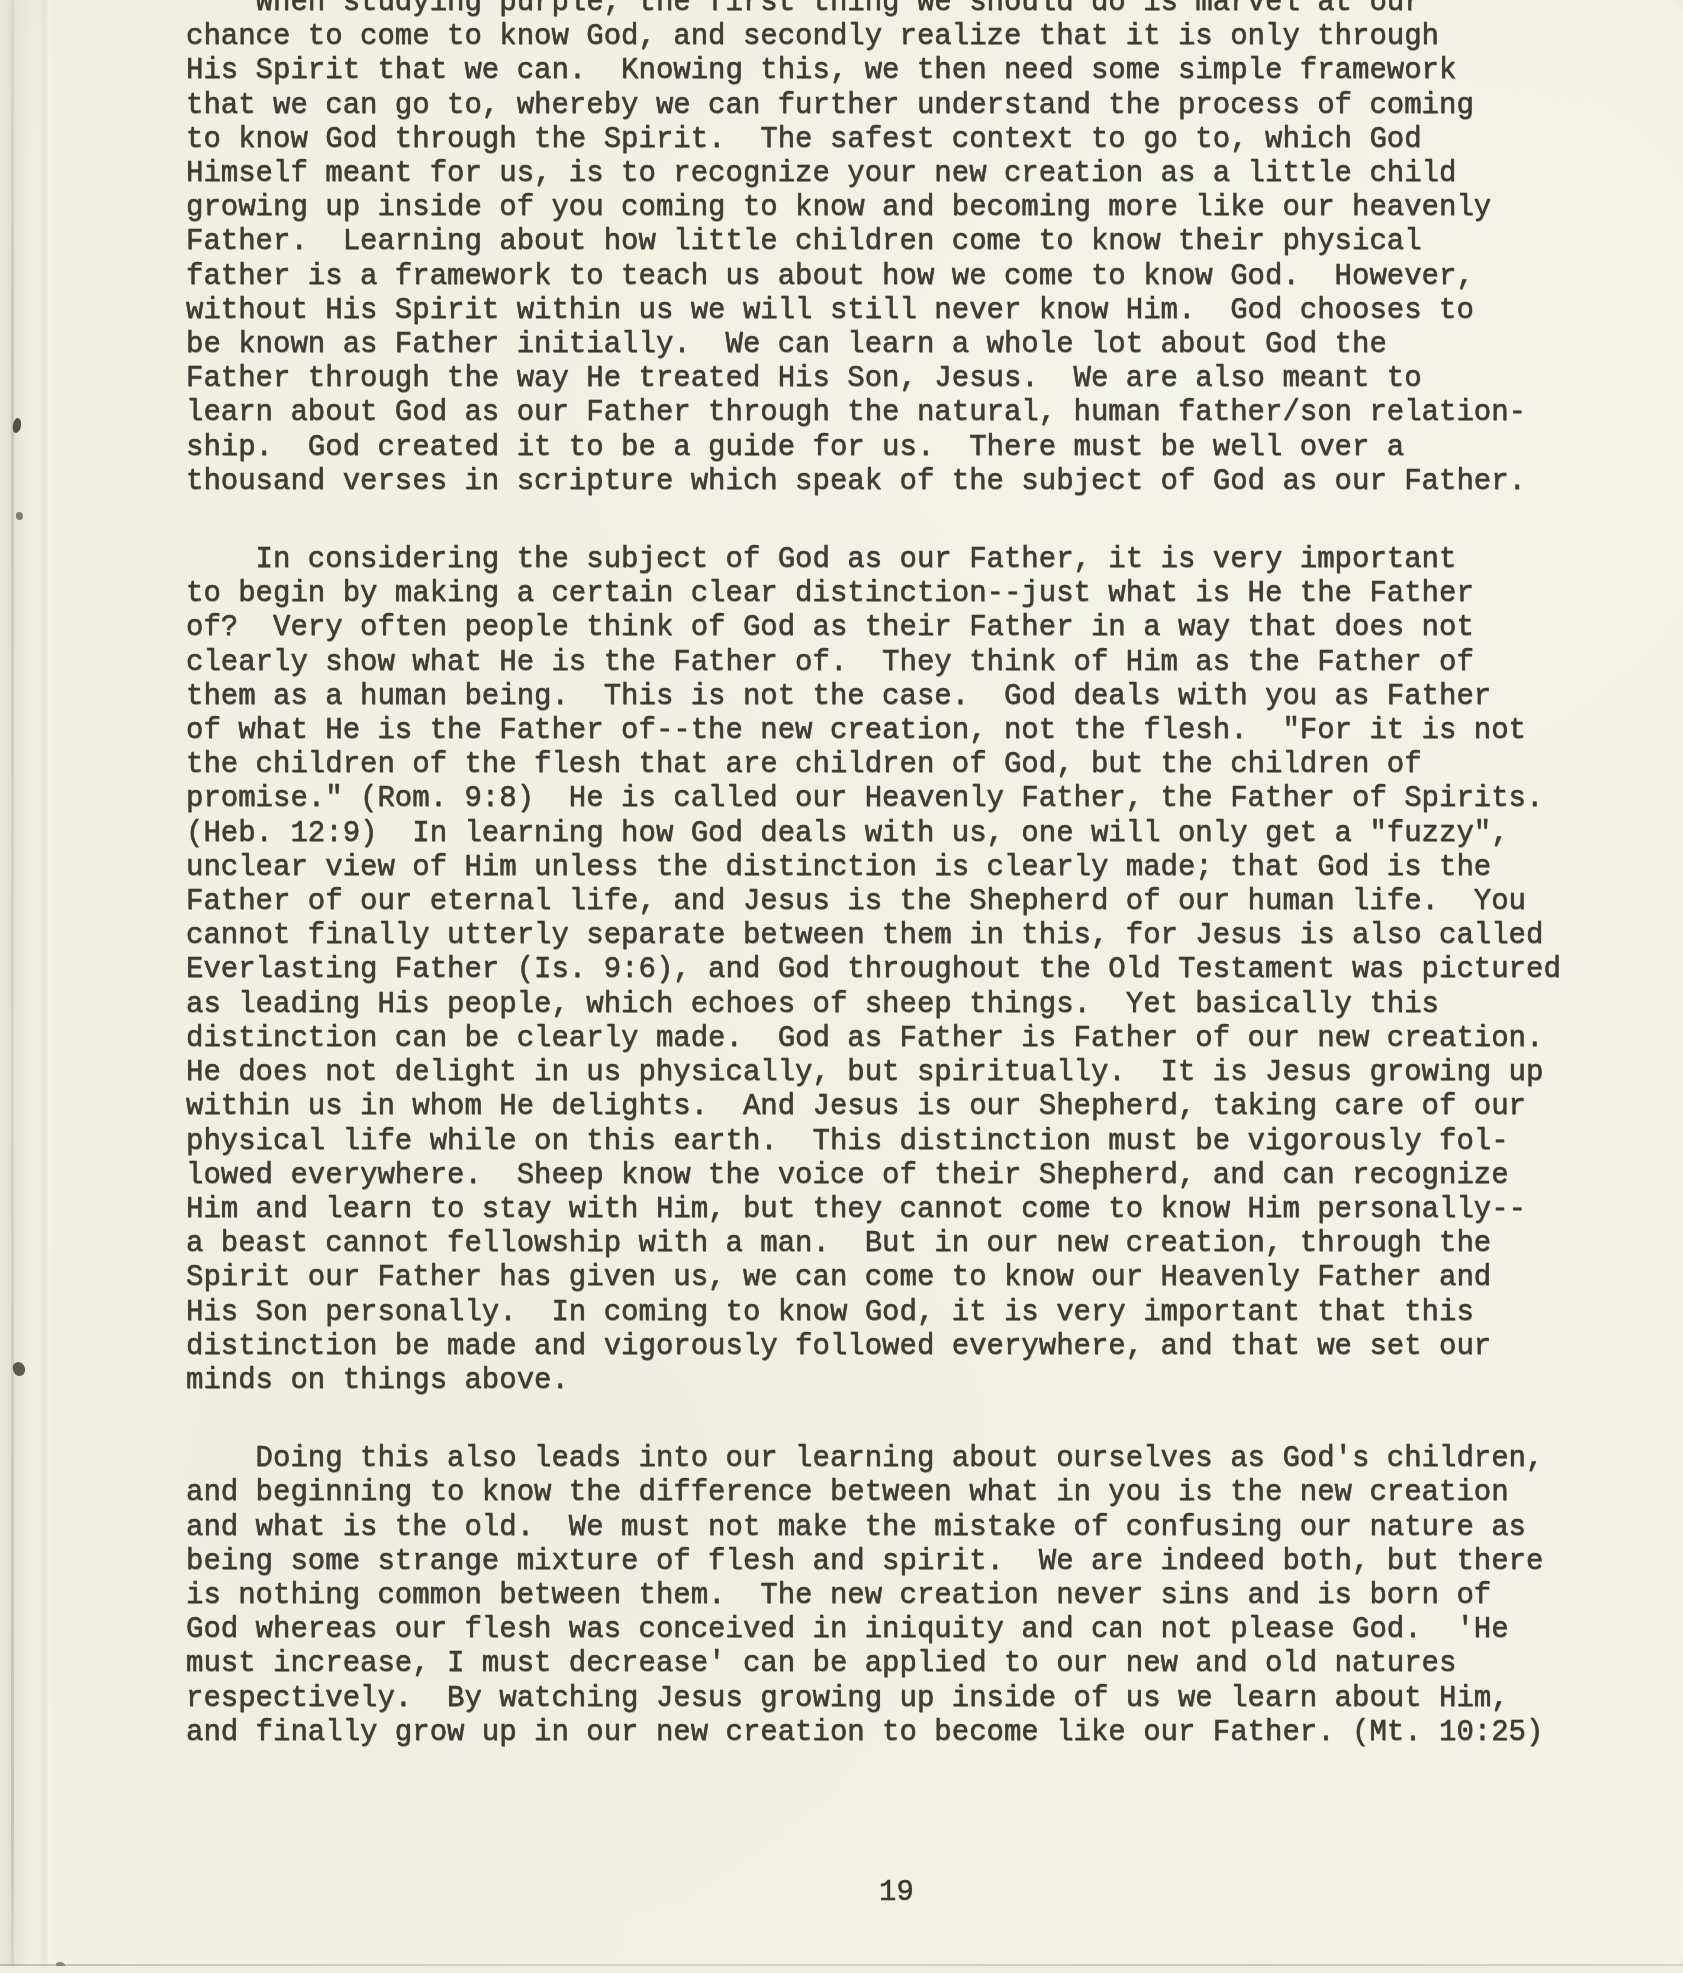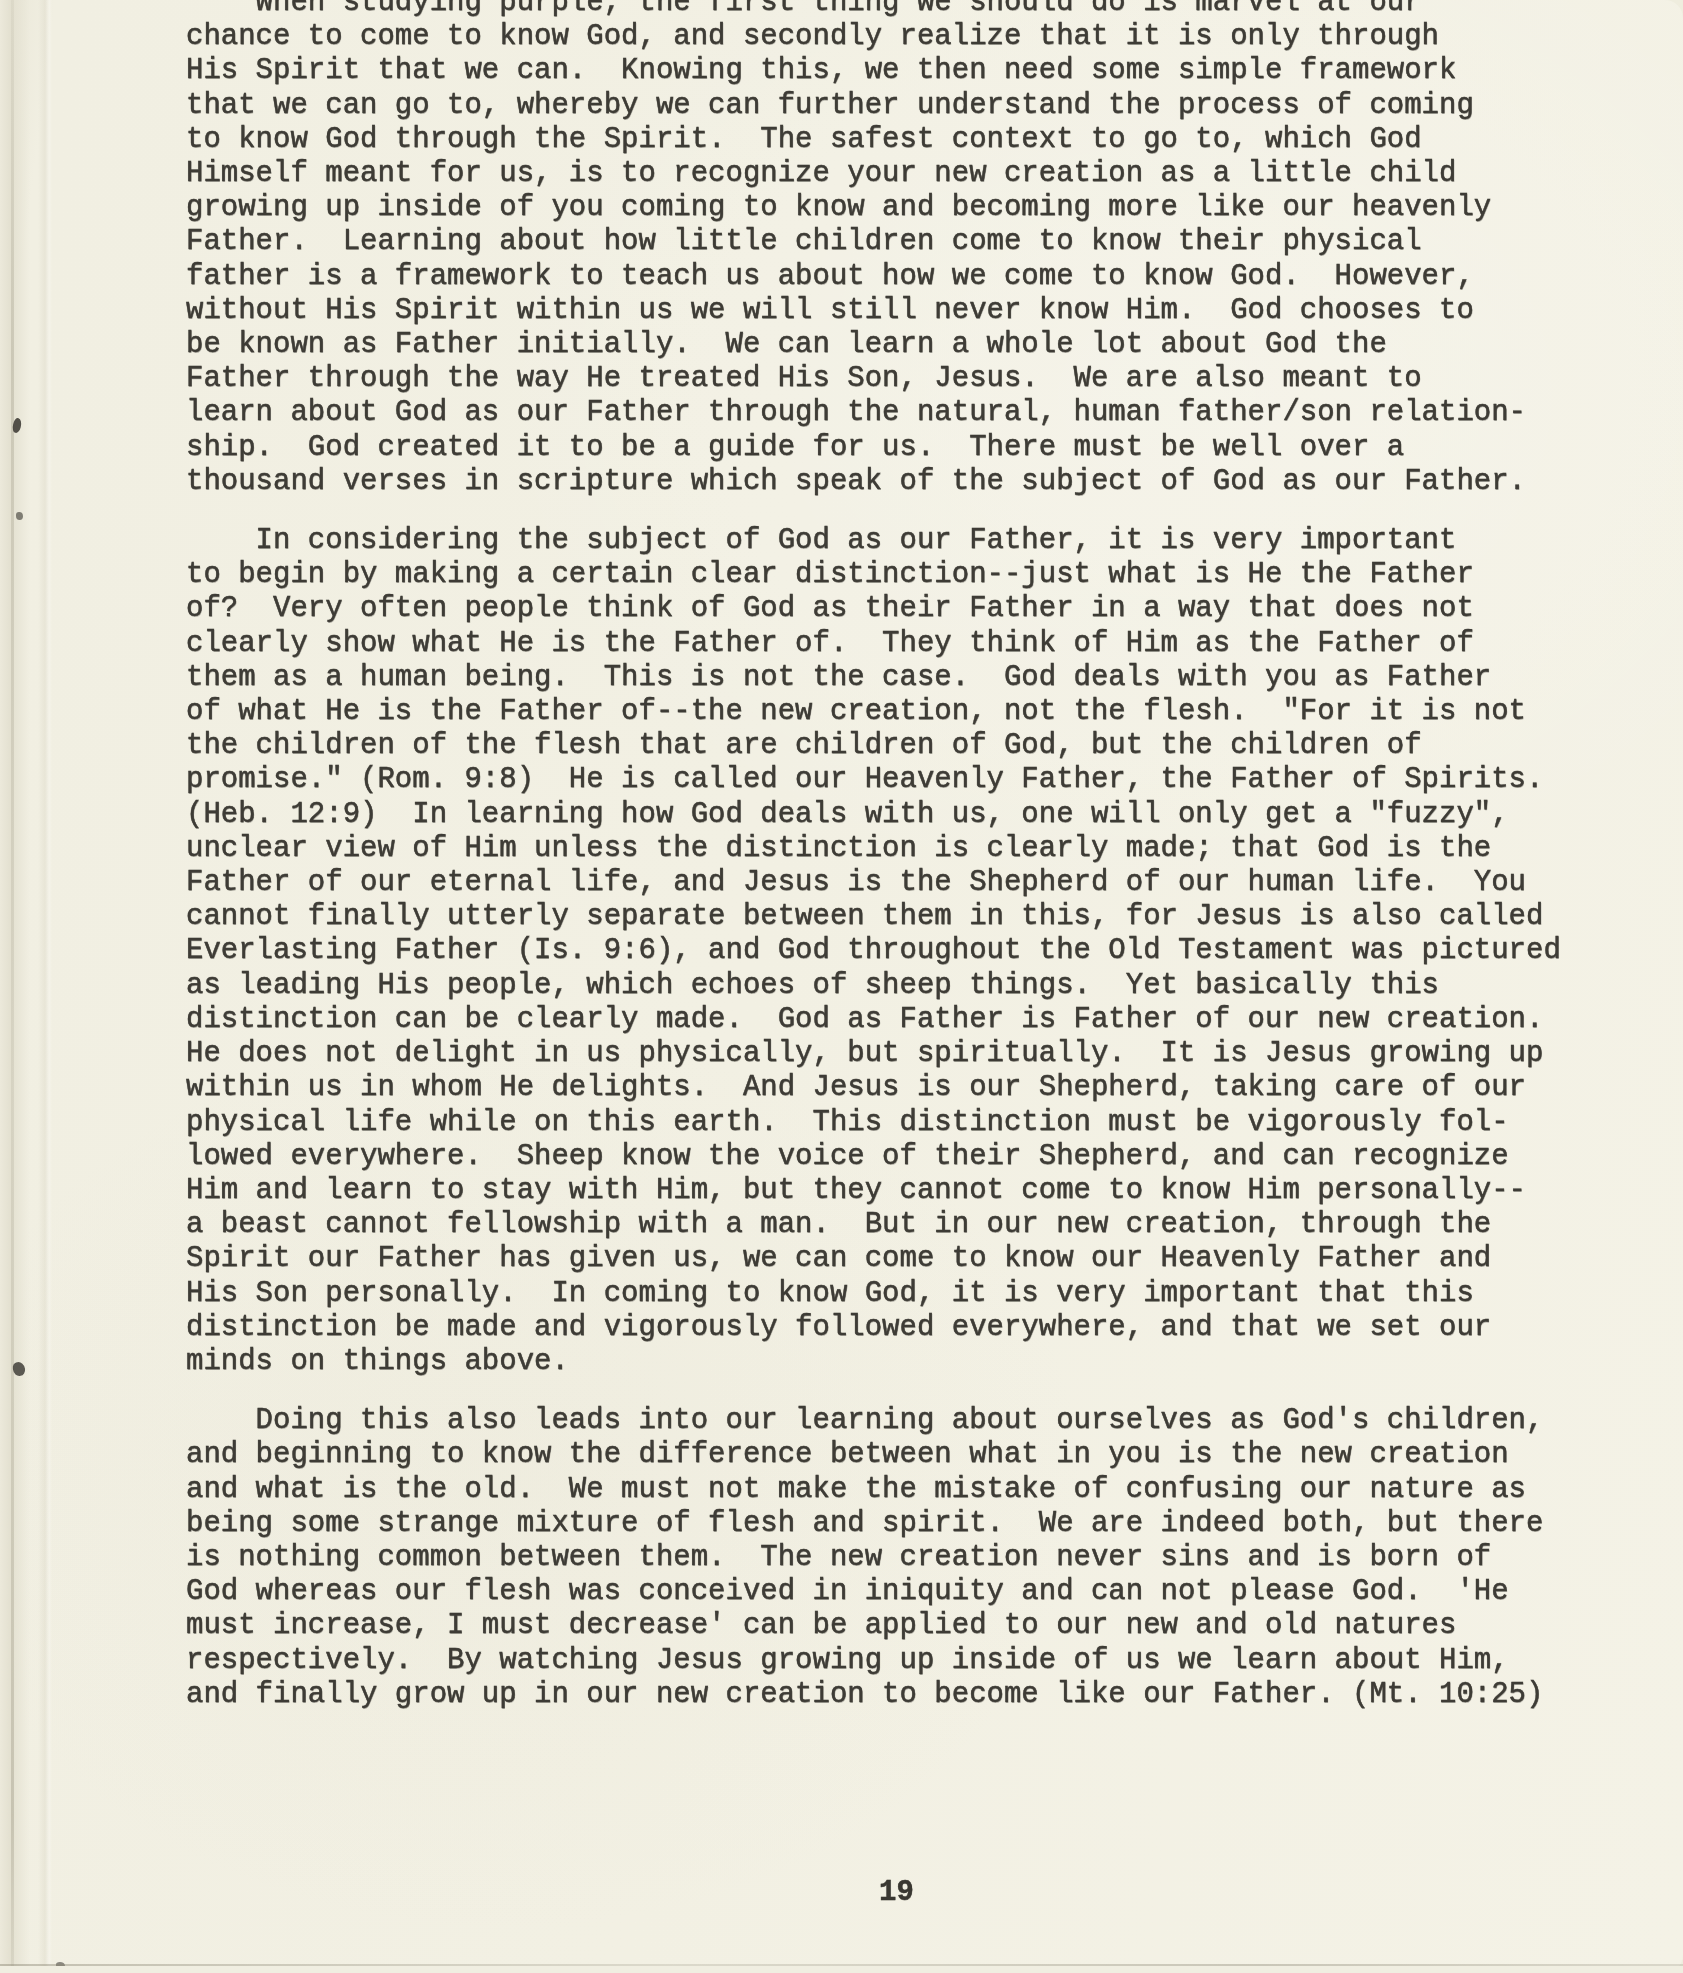--- a/index.html
+++ b/index.html
@@ -40,29 +40,28 @@
   .speck.s4 { left: 56px; top: 1962px; width: 9px; height: 7px; opacity: .55; }
 
   .doc {
     position: absolute; left: 186px; top: -14px; width: 1460px;
     font-size: 29px; line-height: 34.2px;
     color: #3e3c36;
     -webkit-text-stroke: 0.4px currentColor;
     text-shadow: 0 0 0.8px rgba(62,60,54,0.55), 0.5px 0.5px 0.6px rgba(62,60,54,0.35);
   }
   .para { margin: 0; white-space: pre; }
-  .para + .para { margin-top: 25px; }
+  .para + .para { margin-top: 44px; }
 
   .pagenum {
     position: absolute; left: 879px; top: 1876px;
     font-size: 29px; line-height: 34.2px;
     color: #3a3832;
     -webkit-text-stroke: 0.4px currentColor;
     text-shadow: 0 0 0.8px rgba(58,56,50,0.5);
-    font-weight: bold;
   }
   .bottom-edge {
     position: absolute; left: 0; right: 0; top: 1964px; height: 2px;
     background: linear-gradient(90deg, rgba(139,134,116,0.45), rgba(139,134,116,0.22) 40%, rgba(139,134,116,0.40) 75%, rgba(139,134,116,0.25));
   }
   .bottom-strip {
     position: absolute; left: 0; right: 0; top: 1966px; bottom: 0;
     background: #f0eee1;
   }
 </style>

